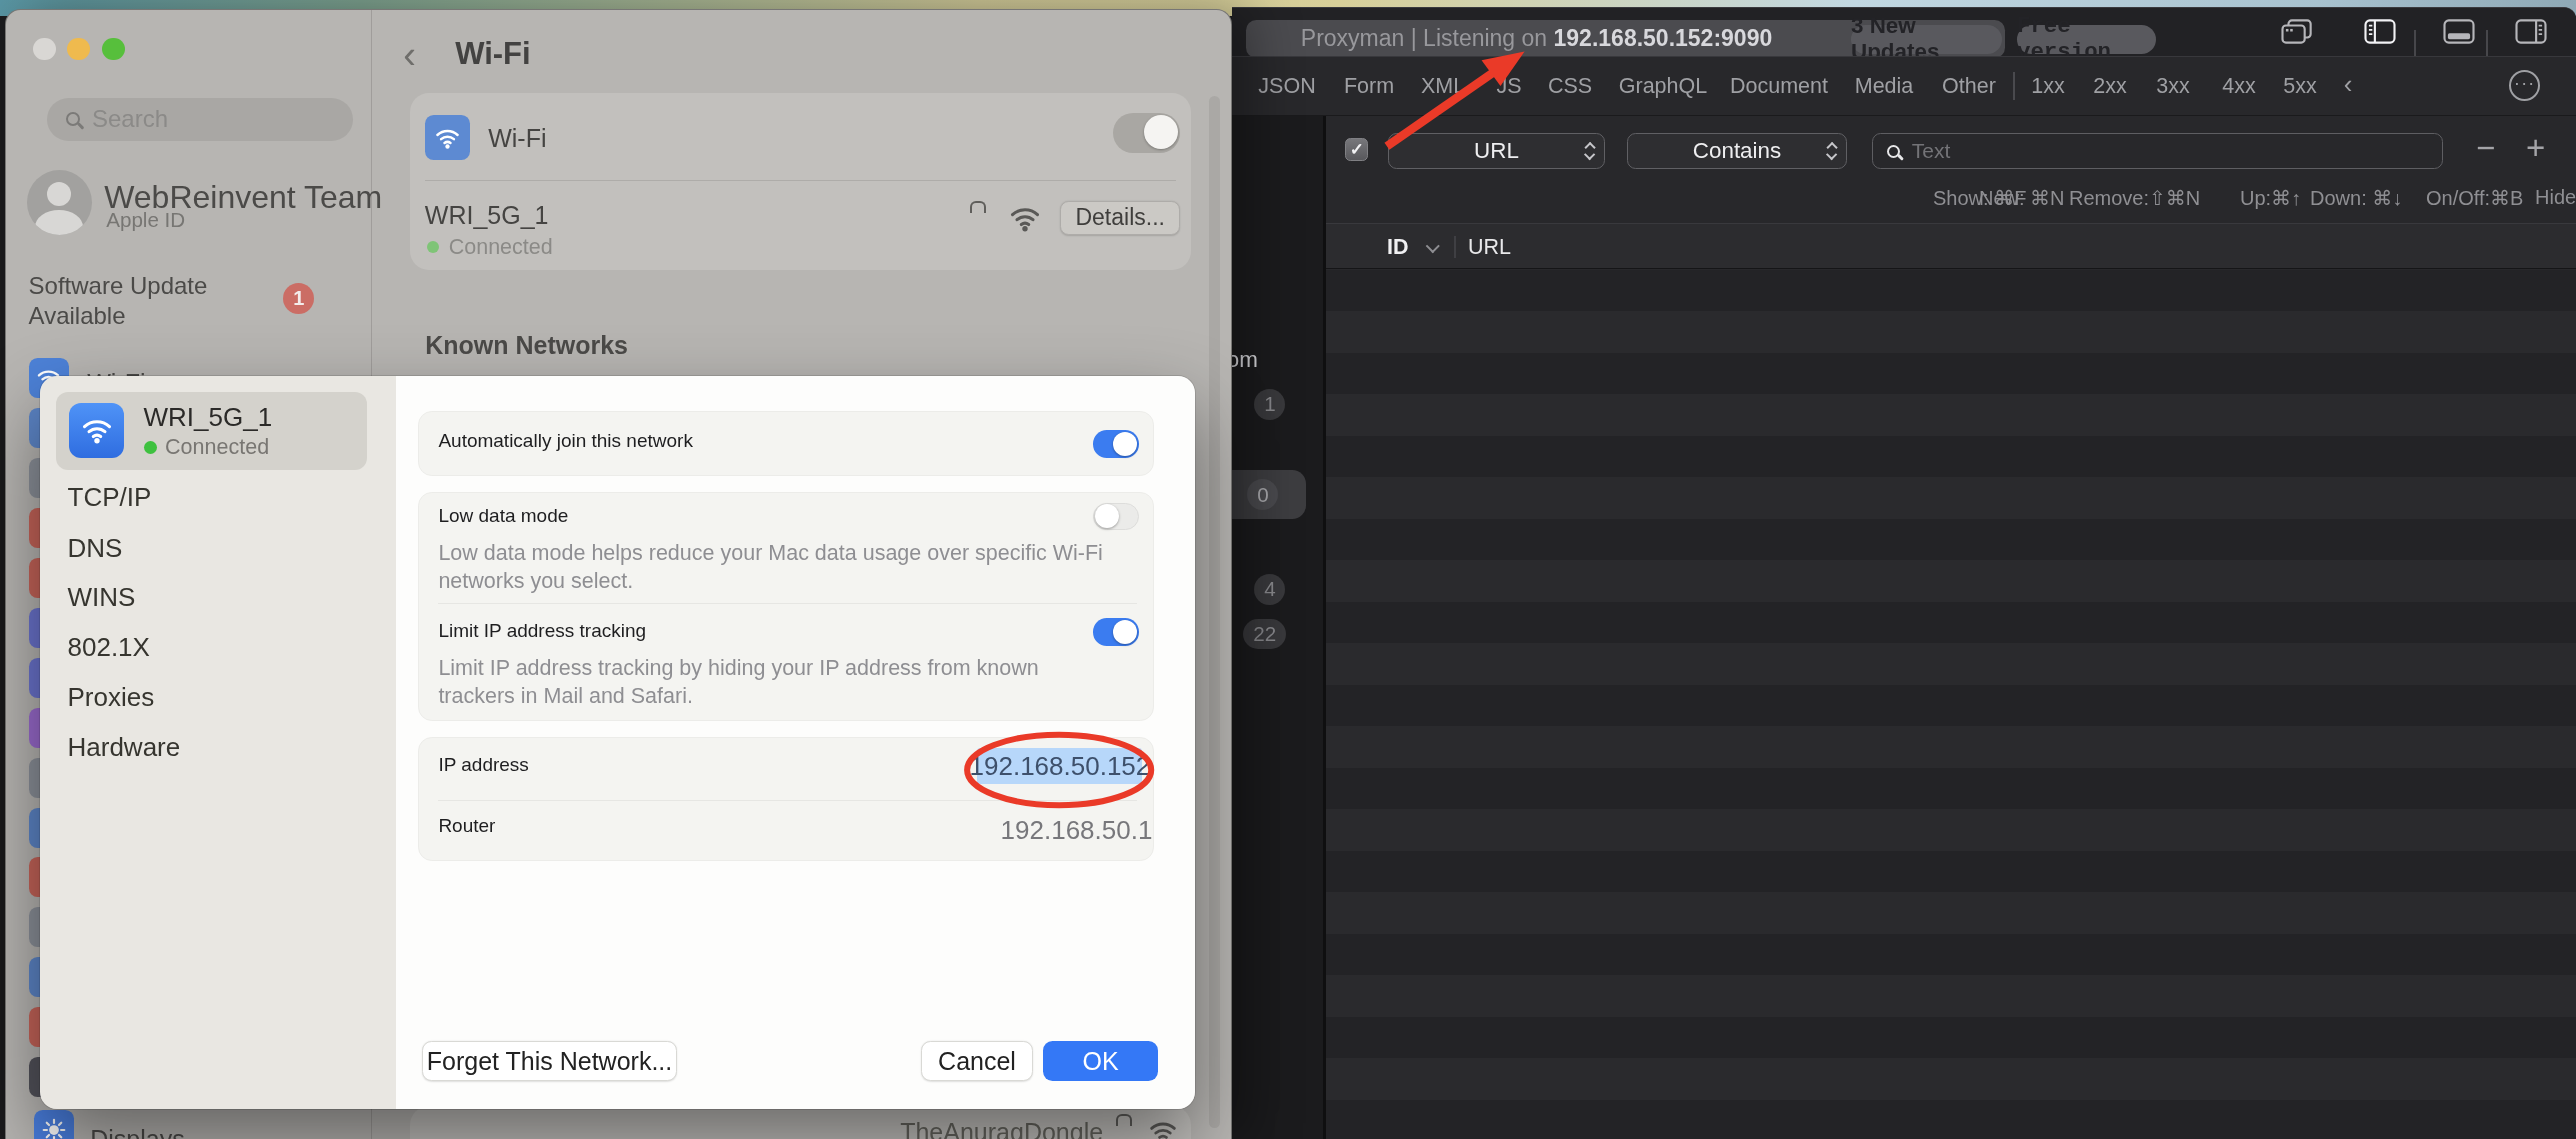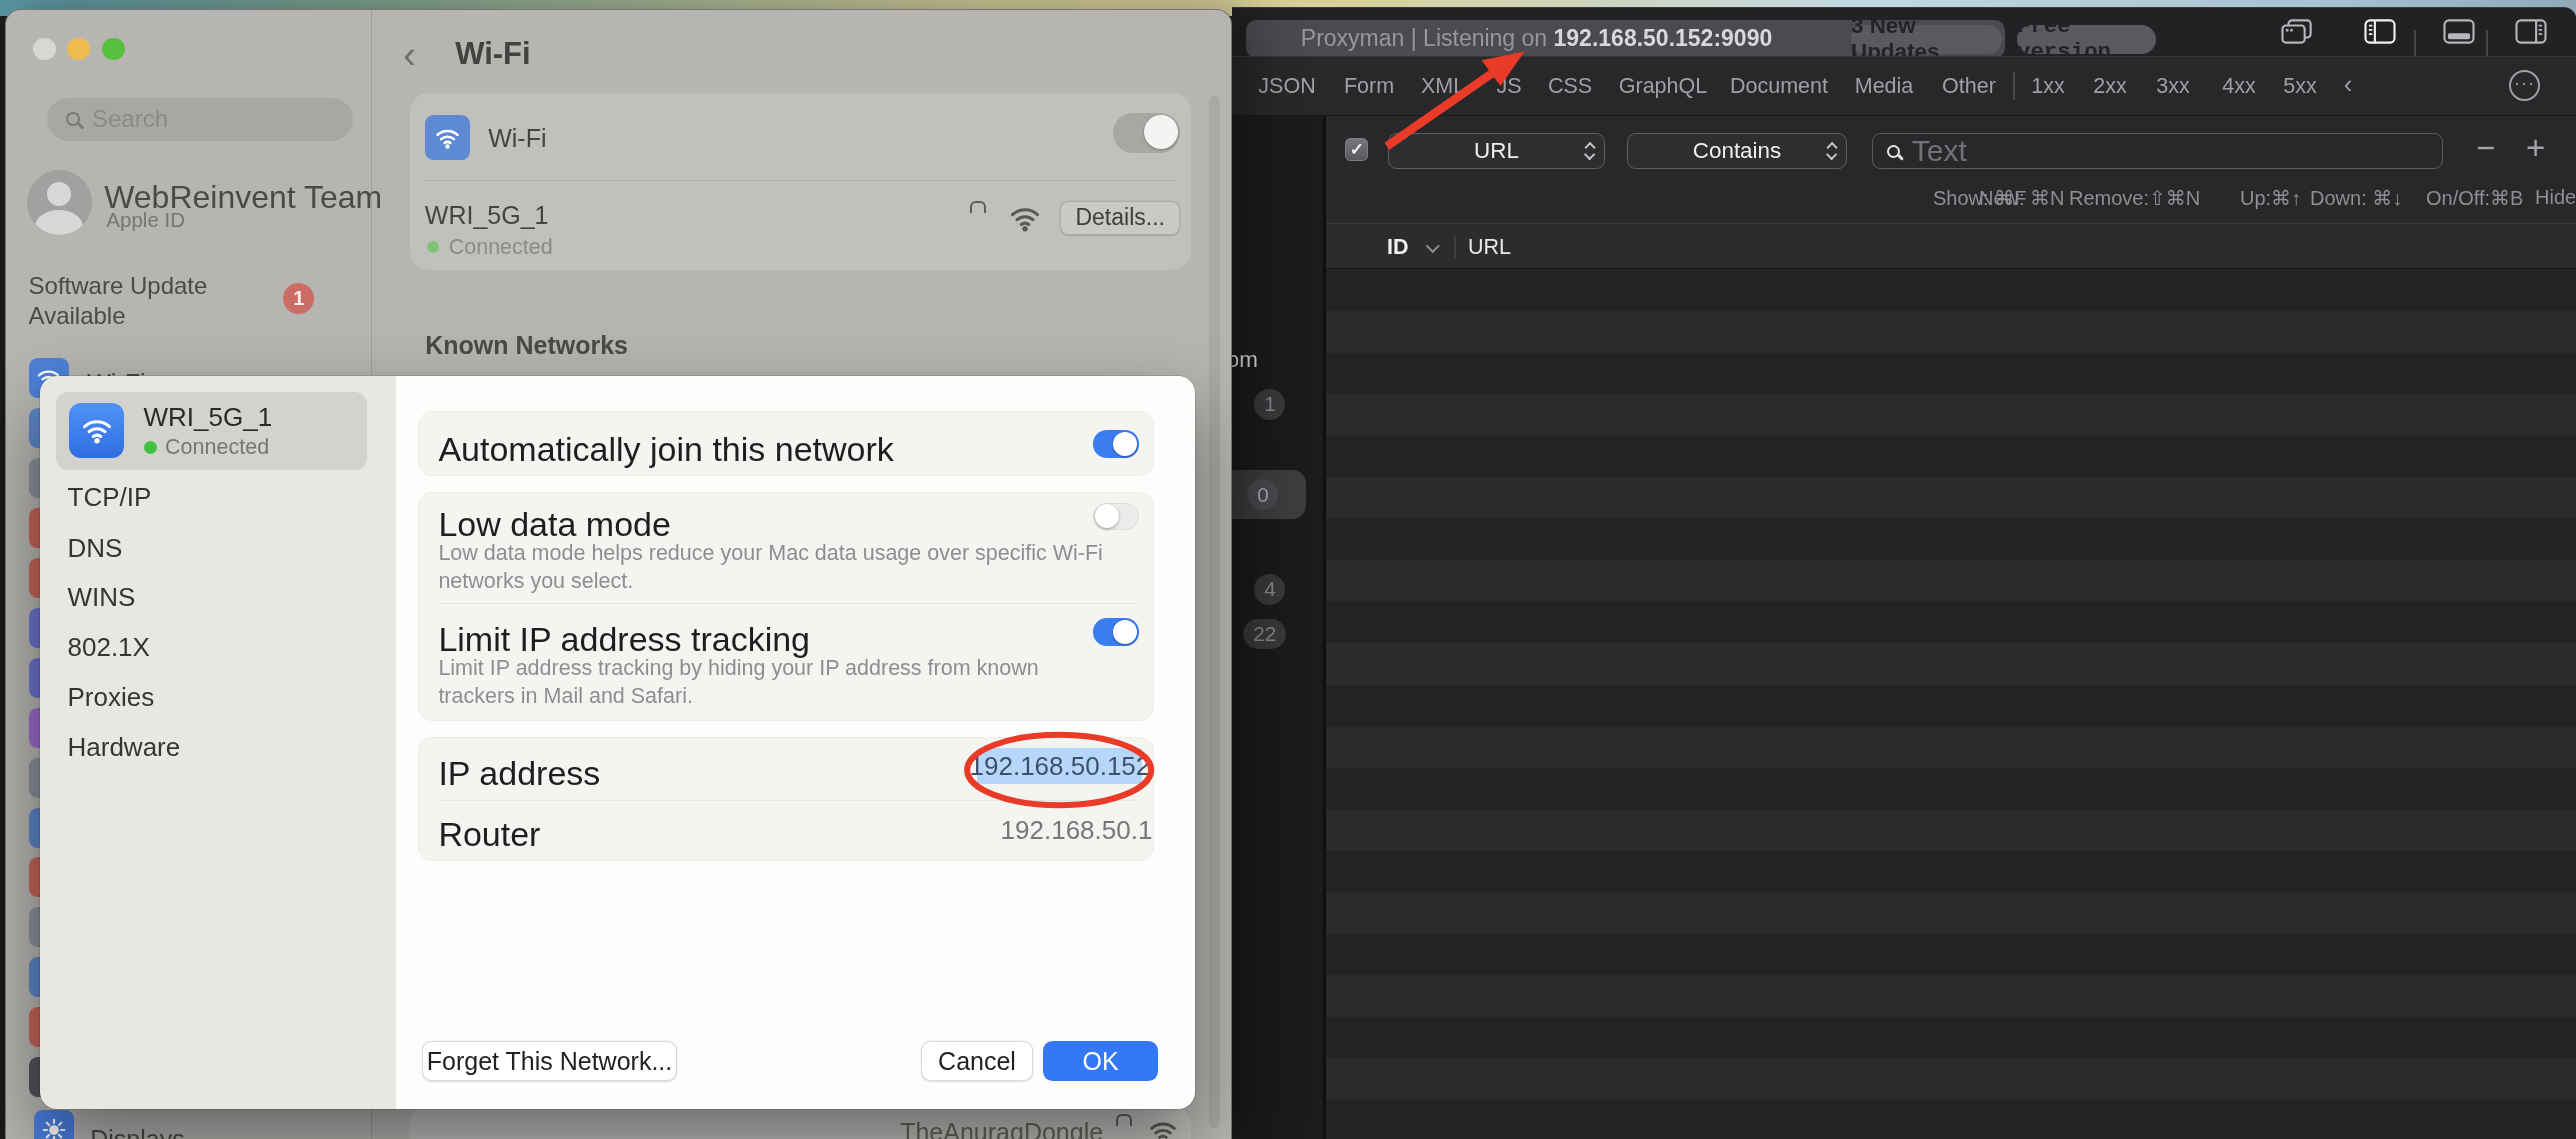--- a/index.html
+++ b/index.html
@@ -59,21 +59,21 @@
   .dlg-side { width:356px; height:100%; background:#e9e7e2; position:relative; flex:none; }
   .dlg-sel { left:15.5px; top:15.5px; width:311px; height:78px; border-radius:12px; background:#d4d2cc; }
   .dlg-sel-ico { left:13.8px; top:11.2px; width:55px; height:55px; border-radius:12px; background:linear-gradient(180deg,#4f93f7,#2f6de0); display:flex; align-items:center; justify-content:center; }
   .dlg-sel-name { left:88px; top:10.3px; font-size:26px; color:#2b2a28; }
   .dlg-sel-status { left:88px; top:43px; display:flex; align-items:center; gap:8.6px; }
   .dlg-sel-status .dot { width:13px; height:13px; border-radius:50%; background:#3ec13f; }
   .dlg-sel-status span { font-size:21.5px; color:#787672; }
   .dlg-nav { left:27.5px; font-size:26px; color:#36352f; }
   .dlg-content { flex:1; background:#fdfdfc; position:relative; }
   .opt-card { left:22.4px; width:736px; border-radius:13.8px; background:#f4f4f1; border:0.9px solid #ecece9; }
-  .opt-label { font-size:34px; color:#1e1e20; }
+  .opt-label { font-size:19px; color:#1e1e20; }
   .opt-desc { font-size:21.5px; color:#8e8e92; }
   .opt-div { left:19px; width:699px; height:0.9px; background:#e6e6e3; }
   .toggle { width:46px; height:27.5px; border-radius:13.8px; position:absolute; }
   .toggle .knob { position:absolute; top:1.7px; width:24px; height:24px; border-radius:50%; background:#ffffff; box-shadow:0 0.9px 2.6px rgba(0,0,0,.35); }
   .toggle.on { background:#3b7cf0; } .toggle.on .knob { right:1.7px; }
   .toggle.off { background:#ebebe9; border:0.9px solid #dddddb; } .toggle.off .knob { left:1.7px; top:0.9px; }
   .ip-value { left:559px; top:-6.9px; width:165px; height:36px; background:#b7d7fa; border-radius:3.4px; font-size:26px; color:#3e506b; display:flex; align-items:center; justify-content:center; }
   .router-value { font-size:26px; color:#77777b; }
   .dlg-btn { height:40px; border-radius:9.5px; display:flex; align-items:center; justify-content:center; font-size:25px; }
   .btn-white { background:#ffffff; border:0.9px solid #d9d9d5; box-shadow:0 0.9px 1.7px rgba(0,0,0,.12); color:#222222; }
@@ -94,21 +94,21 @@
   .more-circle { position:absolute; top:13px; width:31px; height:31px; border:2.2px solid #9fa0a4; border-radius:50%; color:#9fa0a4; font-size:19px; letter-spacing:0.9px; display:flex; align-items:center; justify-content:center; padding-bottom:5.2px; }
   .filter-area { left:91px; top:109px; width:1253px; height:112px; }
   .checkbox { left:22.4px; top:21.5px; width:23px; height:23px; border-radius:5.2px; background:linear-gradient(180deg,#77777b,#58585c); border:0.9px solid #808084; color:#f2f2f4; font-size:17px; font-weight:bold; display:flex; align-items:center; justify-content:center; }
   .selectbox { top:16.3px; height:36px; border:1.3px solid #606064; border-radius:8.6px; background:#2e2e31; display:flex; align-items:center; justify-content:center; font-size:22.4px; color:#eeeef0; }
   .updown { position:absolute; right:10.3px; top:50%; transform:translateY(-50%); display:flex; flex-direction:column; gap:2.6px; }
   .updown i { display:block; width:7.7px; height:7.7px; border:solid #c6c6ca; border-width:2.2px 2.2px 0 0; }
   .updown .u { transform:rotate(-45deg); } .updown .d { transform:rotate(135deg); margin-top:-3.4px; }
   .searchbox { left:549px; top:16.3px; width:571px; height:36px; border:1.3px solid #5e5e62; border-radius:8.6px; display:flex; align-items:center; padding-left:13.8px; gap:12px; }
   .mag-dark { width:13px; height:13px; border:2.6px solid #e6e6e8; border-radius:50%; position:relative; flex:none; }
   .mag-dark::after { content:""; position:absolute; width:2.6px; height:6.9px; background:#e6e6e8; transform:rotate(-45deg); right:-3.4px; bottom:-5.2px; border-radius:1.7px; }
-  .proxy-search-input { background:transparent; border:none; outline:none; font-size:30px; color:#eeeef0; width:482px; font-family:"Liberation Sans",sans-serif; }
+  .proxy-search-input { background:transparent; border:none; outline:none; font-size:21px; color:#eeeef0; width:482px; font-family:"Liberation Sans",sans-serif; }
   .proxy-search-input::placeholder { color:#737377; }
   .pm-btn { position:absolute; top:12px; font-size:33px; color:#a4a4a8; }
   .shortcut { position:absolute; top:69px; font-size:20px; color:#8f8f93; white-space:nowrap; }
   .grid-header { left:91px; top:215px; width:1253px; height:46px; background:#2c2c2f; border-top:0.9px solid #39393d; border-bottom:1.7px solid #151517; }
   .col-id { left:64px; top:11.2px; font-size:21.5px; font-weight:bold; color:#f0f0f2; }
   .sort-chev { left:105px; top:17px; width:9.5px; height:9.5px; border:solid #8e8e92; border-width:0 2.2px 2.2px 0; transform:rotate(45deg); }
   .col-sep { left:131px; top:12px; width:1.7px; height:22.4px; background:#3f3f43; }
   .col-url { left:145px; top:11.2px; font-size:21.5px; color:#e8e8ea; }
   .rows { left:94px; top:262px; width:1250px; height:871px;
     background:repeating-linear-gradient(180deg,#232326 0 41px,#2a2a2d 41px 83px); }

